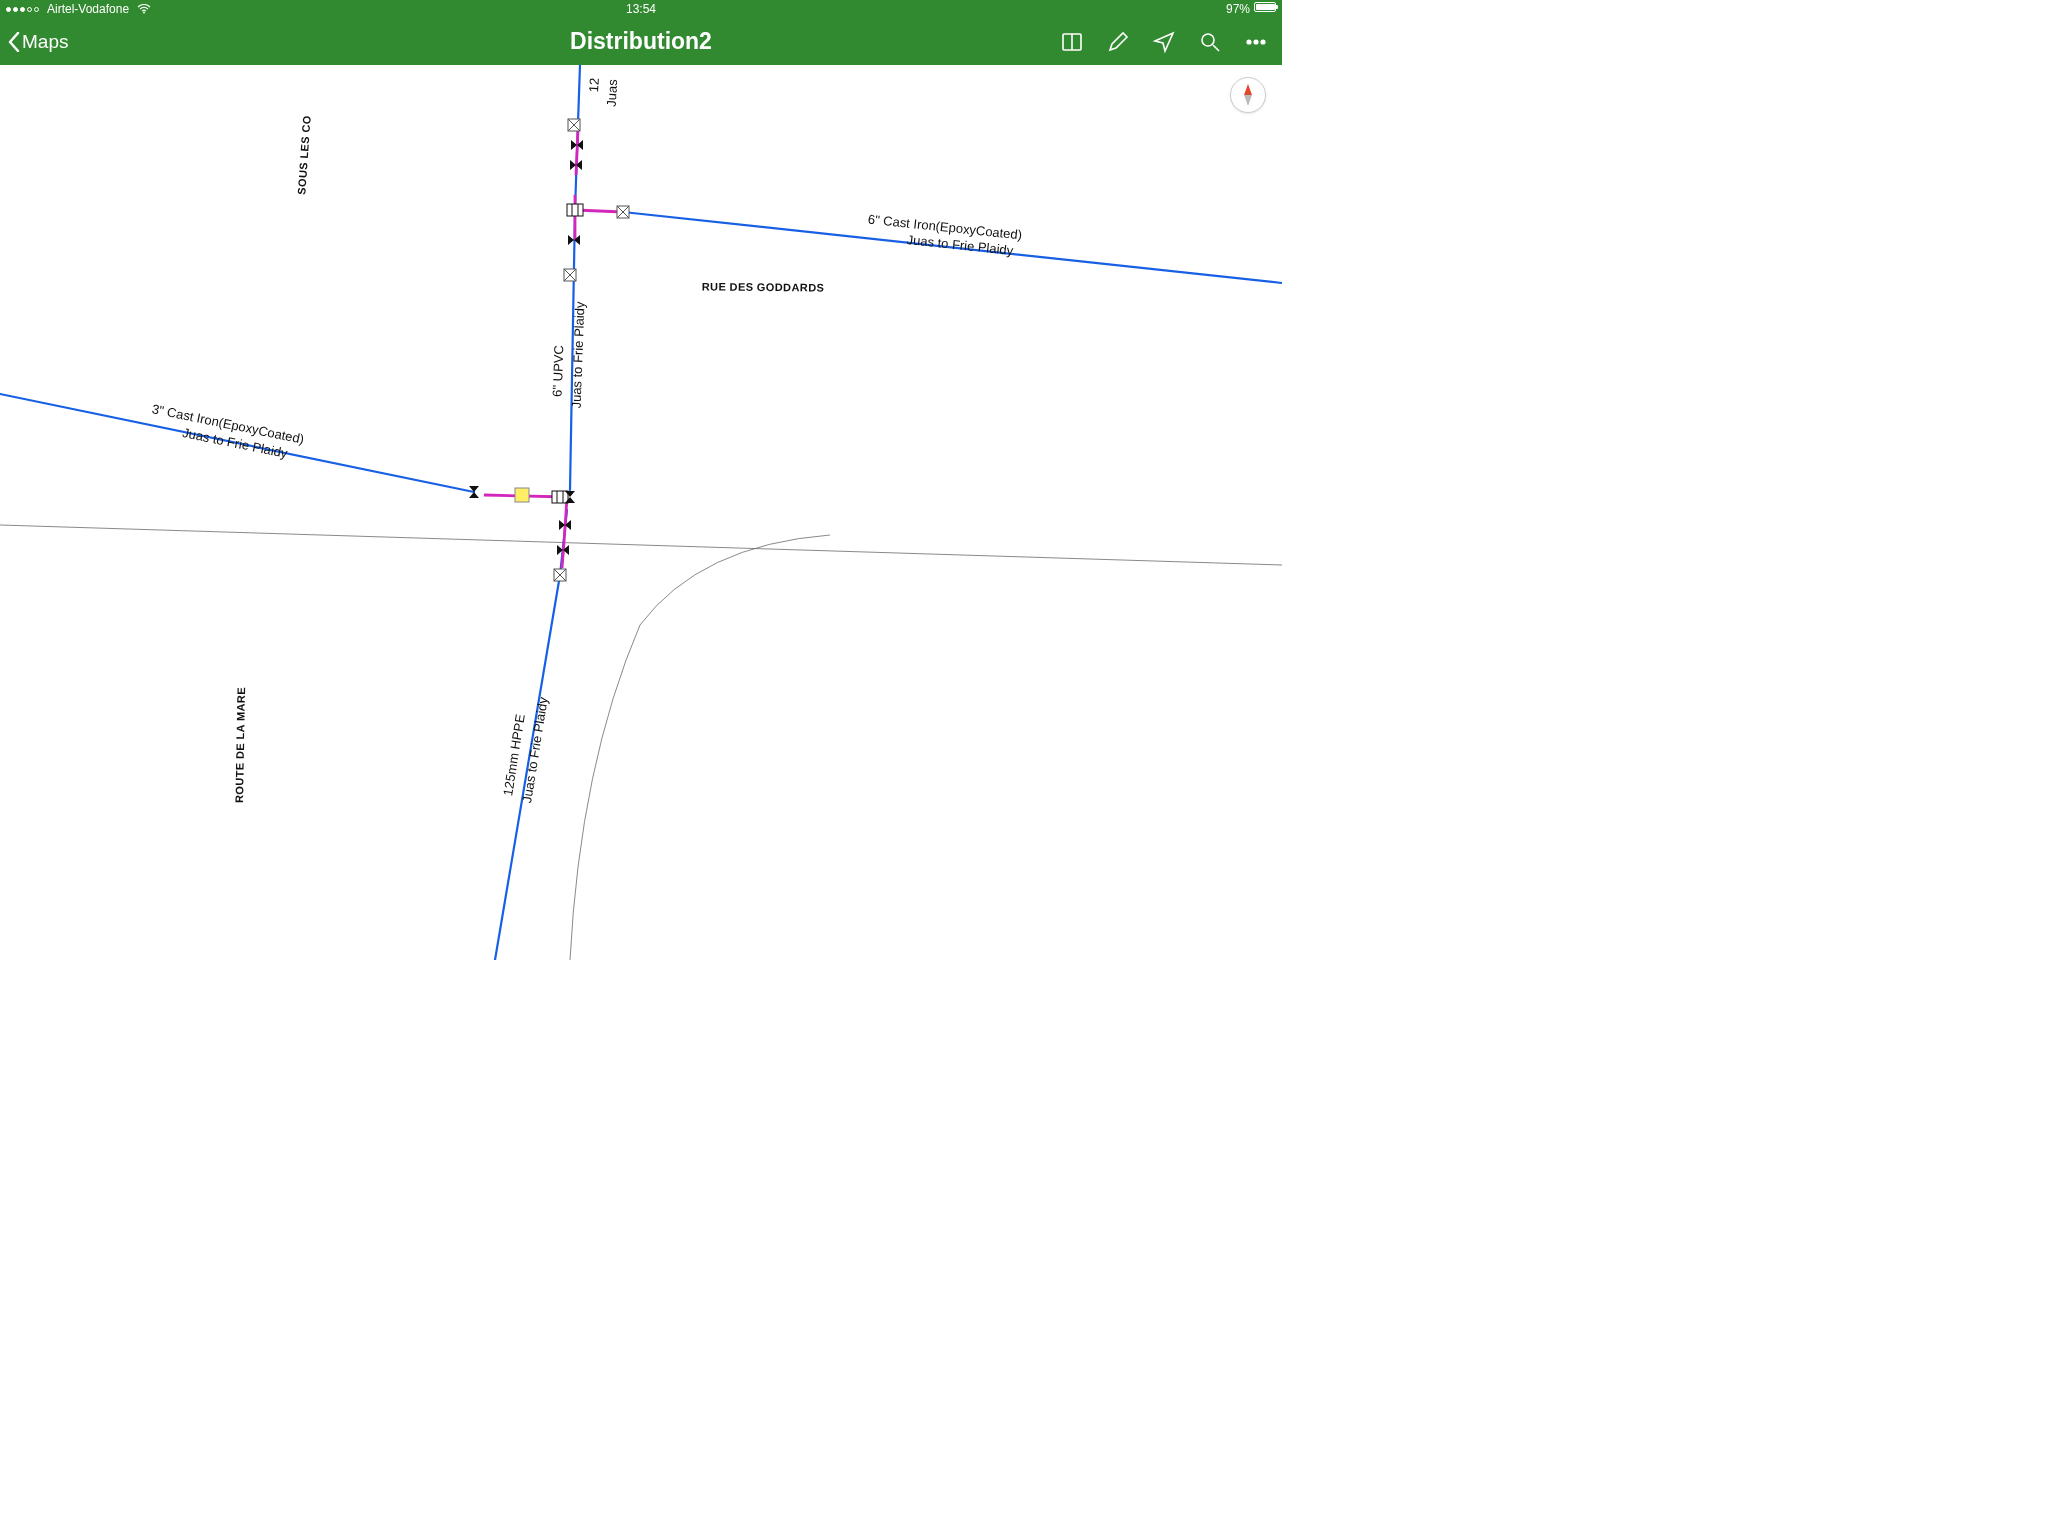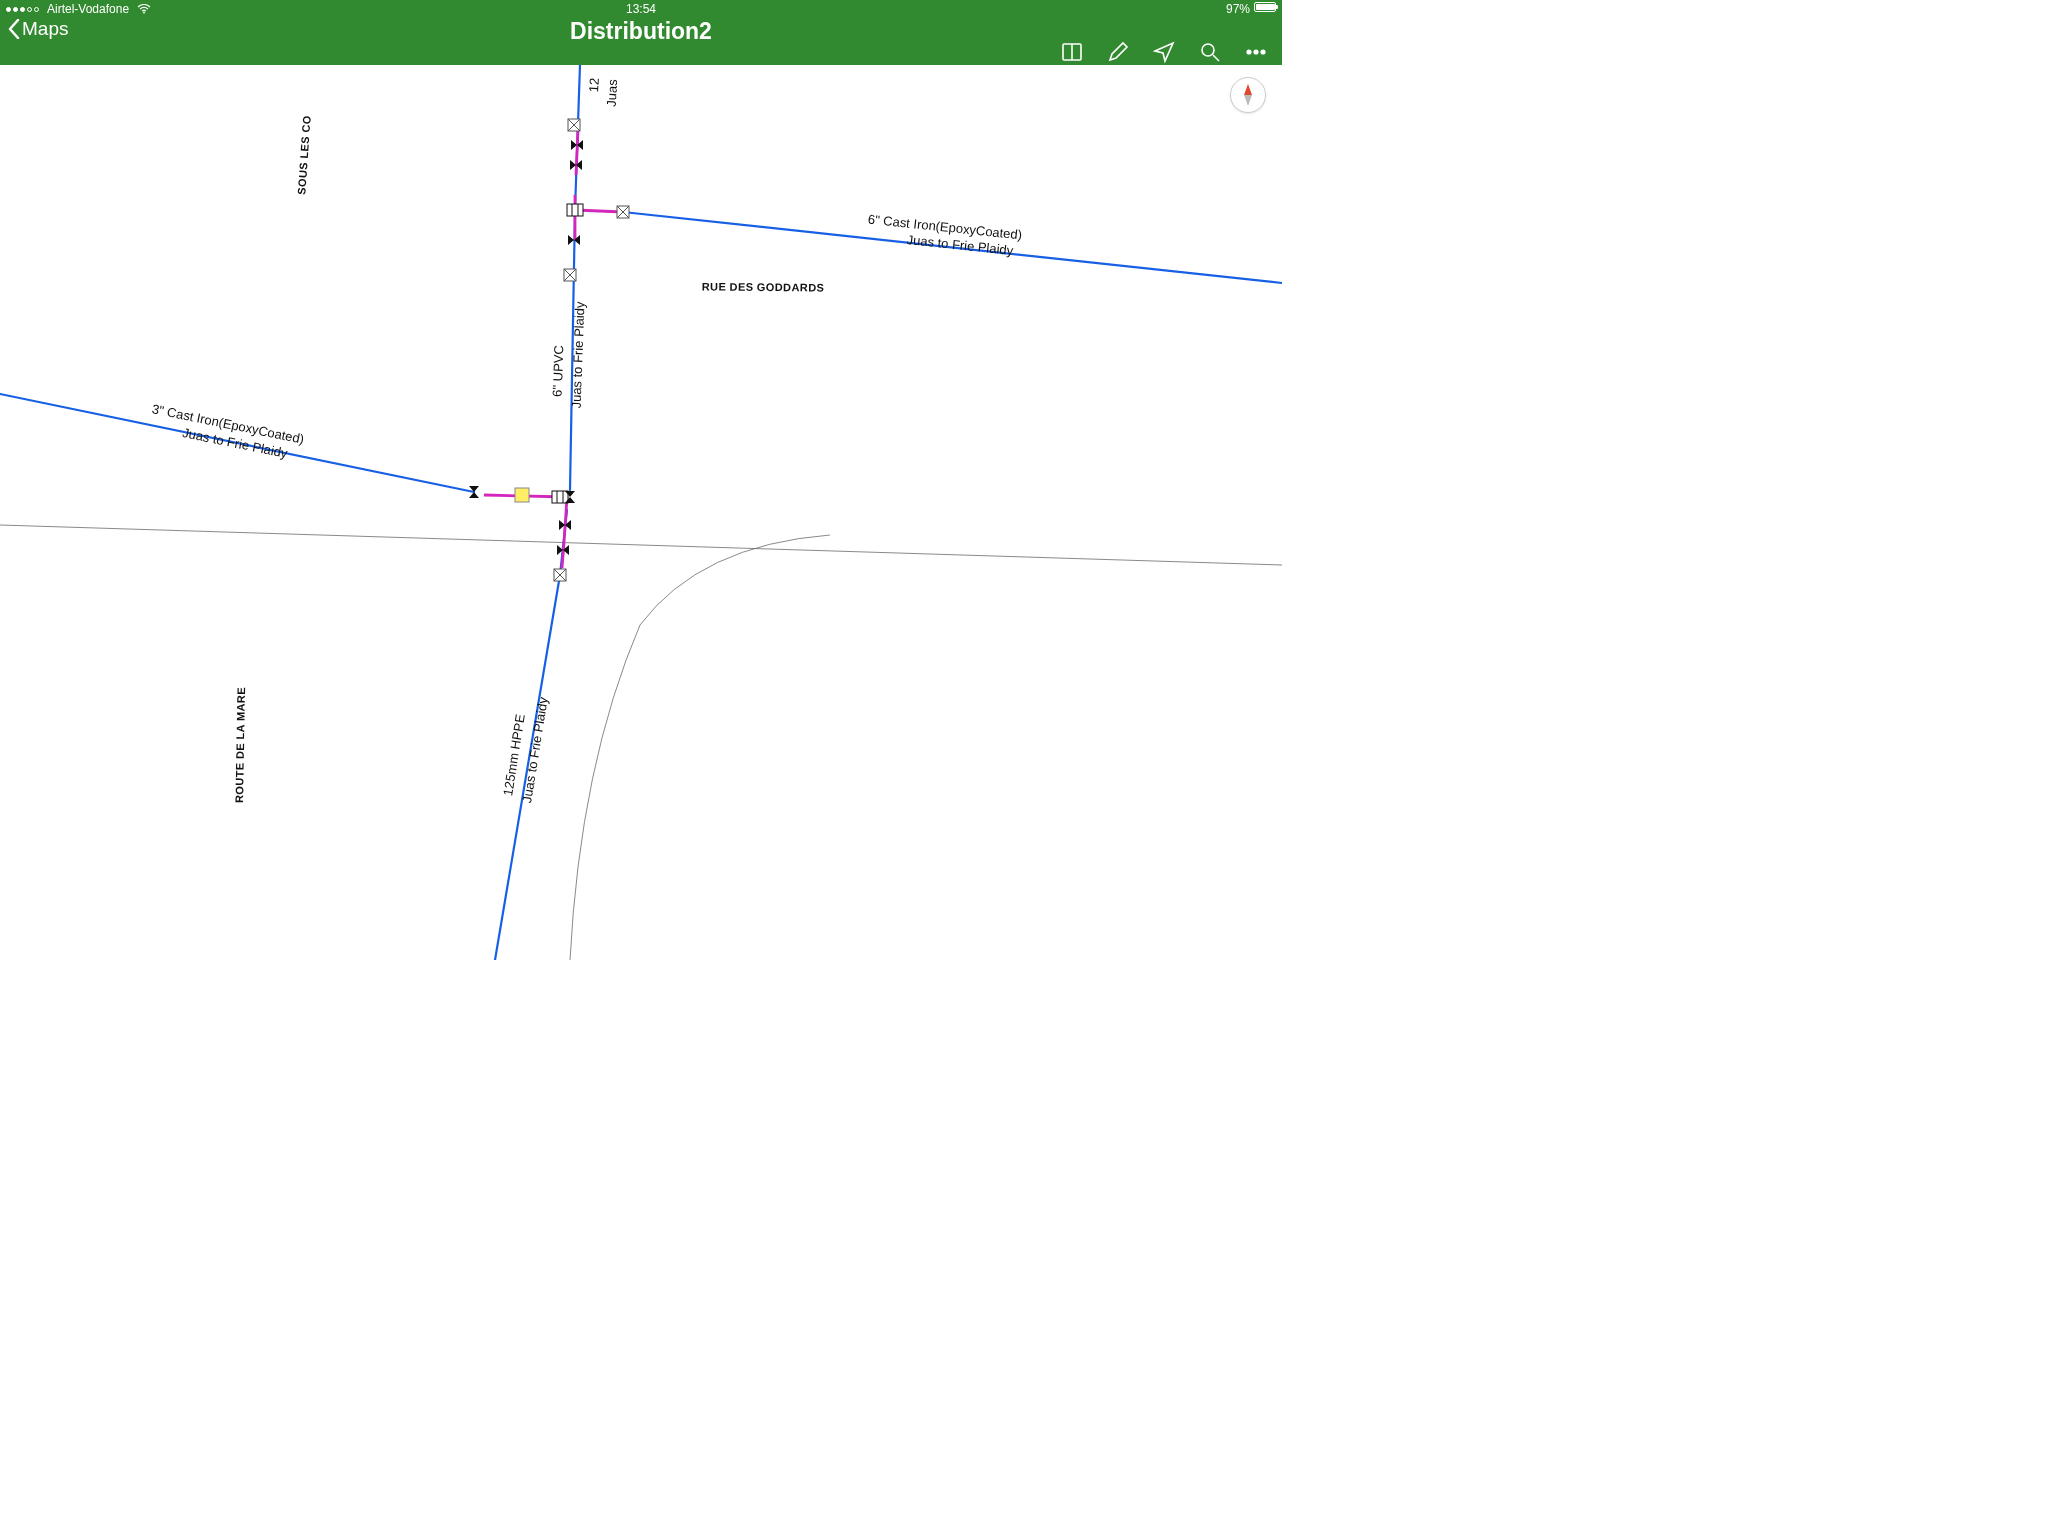--- a/index.html
+++ b/index.html
@@ -14,21 +14,21 @@
   .dot.f { background: #fff; }
   .carrier { margin-left: 4px; }
   .wifi { margin-left: 4px; display: inline-flex; }
   .status-center { position: absolute; left: 50%; transform: translateX(-50%); }
   .status-right { margin-left: auto; display: flex; align-items: flex-start; gap: 4px; }
   .battery { width: 22px; height: 10px; border: 1px solid #fff; border-radius: 2px; position: relative; }
   .battery::after { content: ""; position: absolute; right: -3px; top: 2px; width: 2px; height: 4px; background: #fff; border-radius: 0 1px 1px 0; }
   .battery-fill { position: absolute; left: 1px; top: 1px; bottom: 1px; width: 95%; background: #fff; border-radius: 1px; }
 
   
-  .nav-bar { position: absolute; top: 18px; left: 0; right: 0; height: 47px; background: #318a2f; color: #fff; display: flex; align-items: flex-start; padding: 0 8px; flex-direction: column; }
+  .nav-bar { position: absolute; top: 18px; left: 0; right: 0; height: 47px; background: #318a2f; color: #fff; display: flex; align-items: center; padding: 0 8px; }
   .back-btn { display: flex; align-items: center; gap: 2px; font-size: 19px; cursor: pointer; }
   .chevron-left { width: 12px; height: 20px; }
   .nav-title { position: absolute; left: 50%; transform: translateX(-50%); font-size: 23px; font-weight: 600; }
   .nav-actions { margin-left: auto; display: flex; align-items: center; gap: 22px; padding-right: 6px; }
   .nav-icon { width: 24px; height: 24px; cursor: pointer; display: inline-flex; align-items: center; justify-content: center; }
   .nav-icon svg { stroke: #fff; fill: none; stroke-width: 1.6; }
 
   
   .map-canvas { position: absolute; top: 65px; left: 0; right: 0; bottom: 0; background: #fff; overflow: hidden; }
   .map-svg { position: absolute; top: 0; left: 0; width: 100%; height: 100%; }

